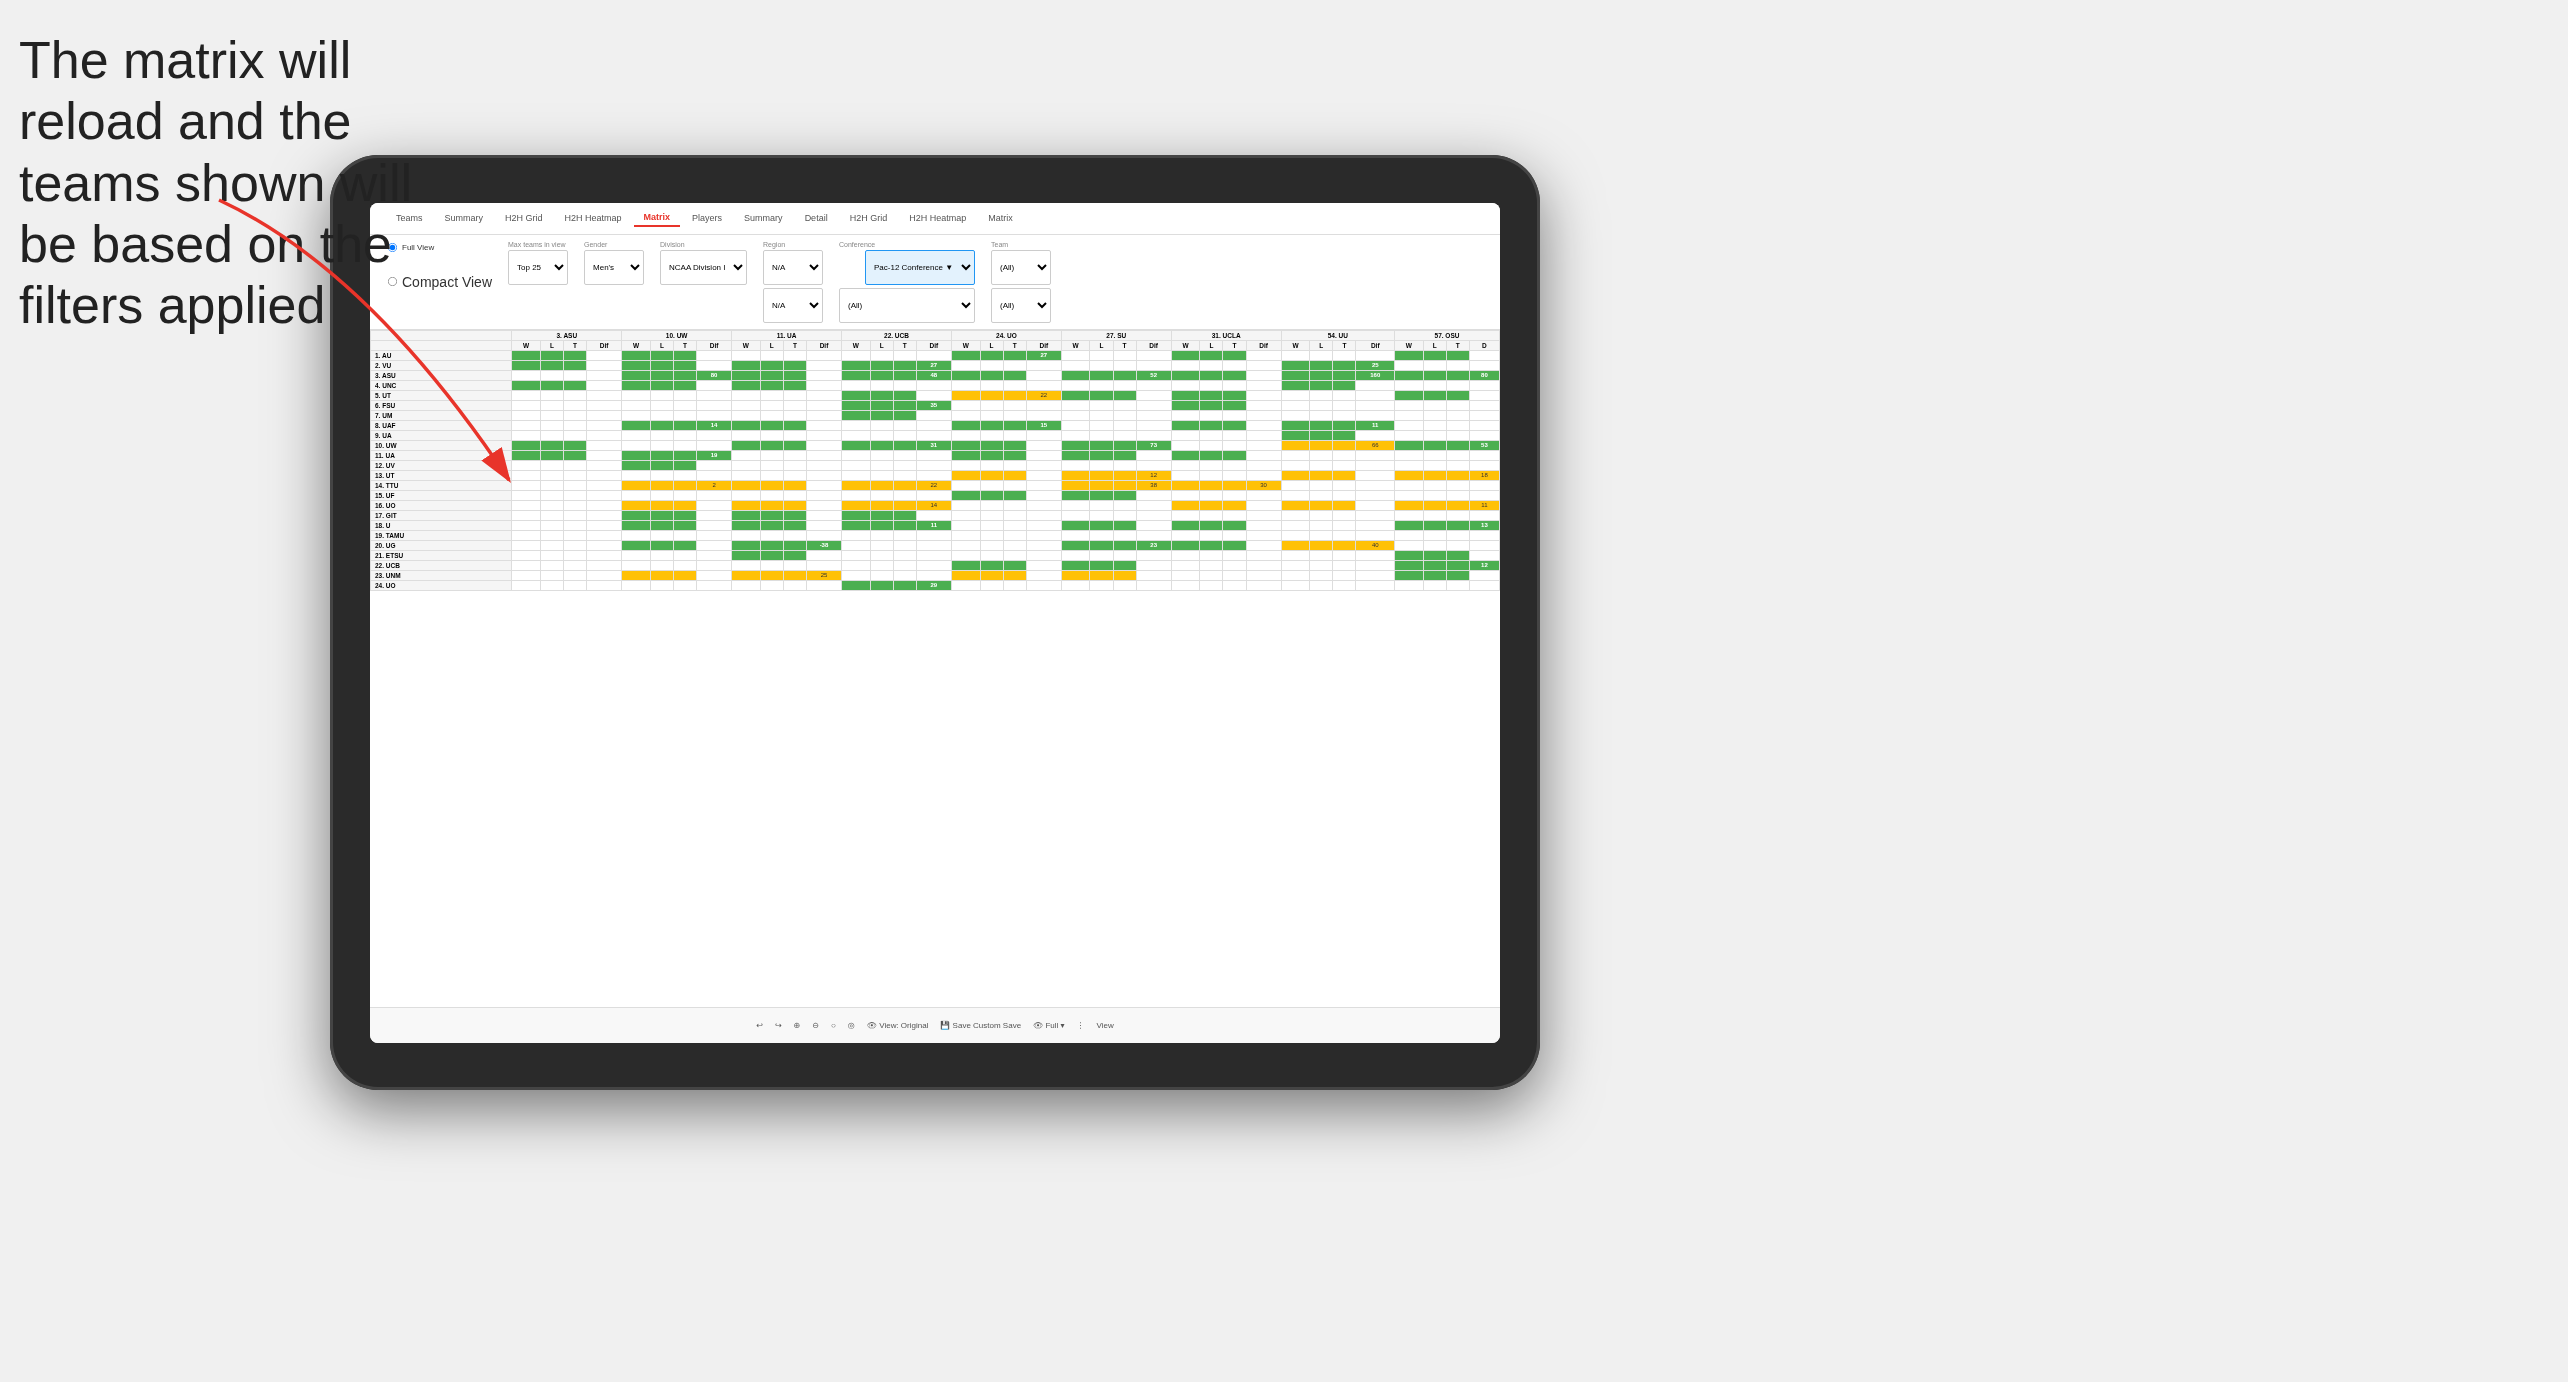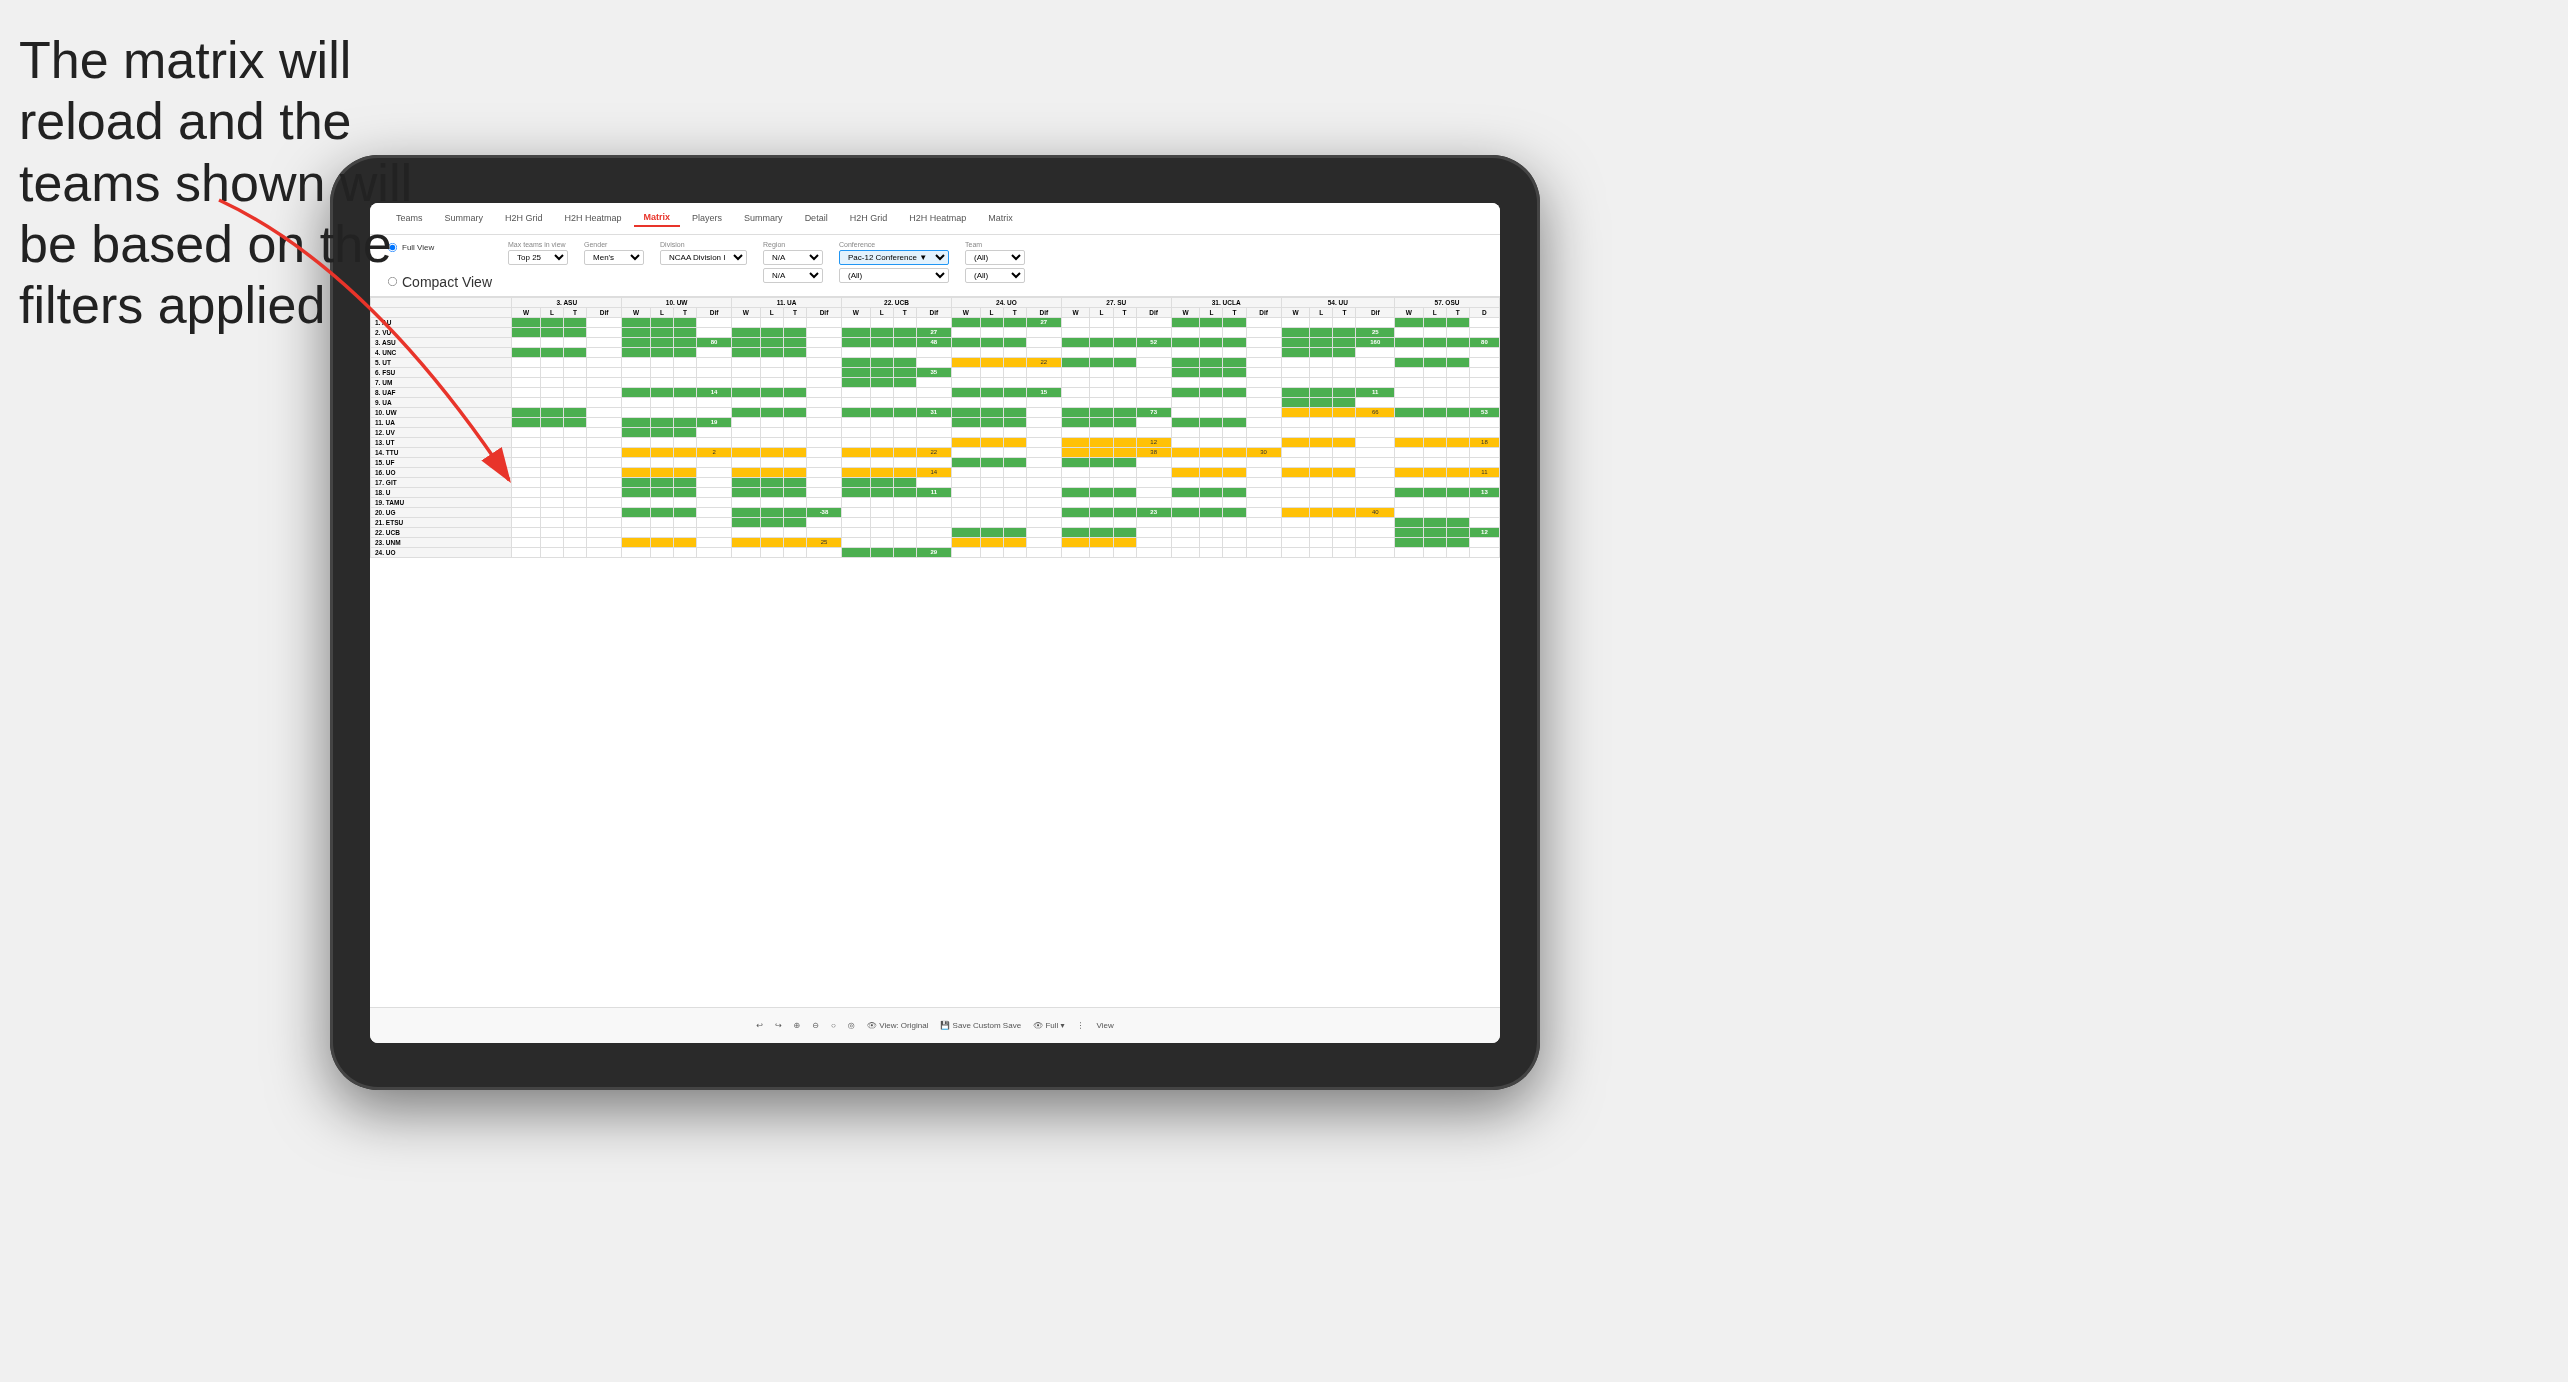--- a/index.html
+++ b/index.html
@@ -159,21 +159,21 @@
     }
 
     .filter-label {
       font-size: 7px;
       color: #888;
     }
 
     .filter-select {
       font-size: 8px;
       border: 1px solid #ccc;
-      padding: 1px 4px;
+      padding: 11px 4px;
       background: #fff;
       min-width: 60px;
       border-radius: 2px;
     }
 
     .filter-select.highlighted {
       border-color: #2196F3;
       background: #e3f2fd;
     }
 
@@ -306,21 +306,21 @@
         <span class="filter-label">Region</span>
         <select class="filter-select">
           <option>N/A</option>
         </select>
         <select class="filter-select" style="margin-top:1px;">
           <option>N/A</option>
         </select>
       </div>
       <div class="filter-group">
         <span class="filter-label">Conference</span>
-        <select class="filter-select highlighted" style="min-width:90px;">
+        <select class="filter-select highlighted" style="min-width:90px;margin-left:26px;">
           <option>Pac-12 Conference ▼</option>
         </select>
         <select class="filter-select" style="margin-top:1px;">
           <option>(All)</option>
         </select>
       </div>
       <div class="filter-group">
         <span class="filter-label">Team</span>
         <select class="filter-select">
           <option>(All)</option>

